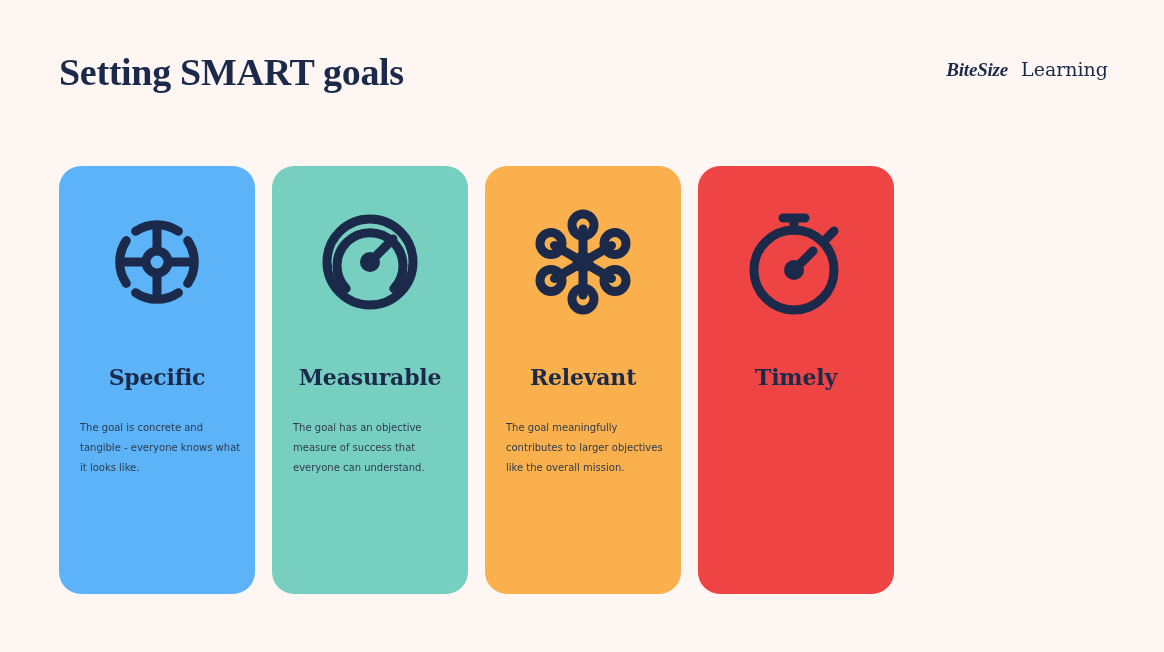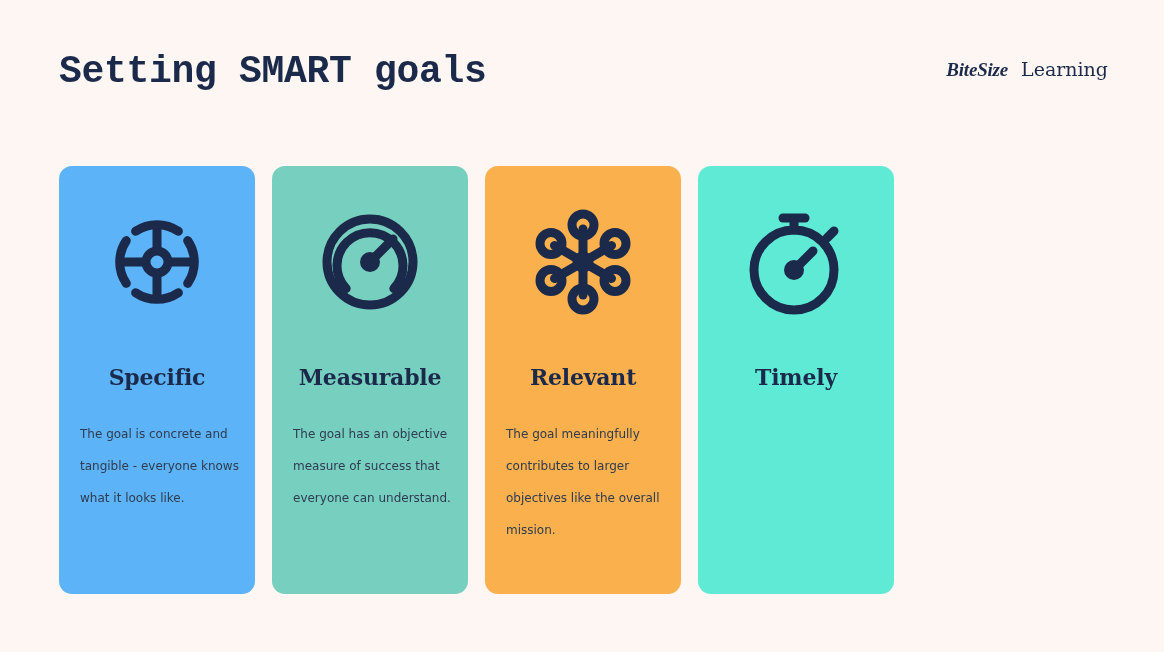--- a/index.html
+++ b/index.html
@@ -24,21 +24,21 @@
     position: absolute;
     left: 0;
     top: 0;
     width: 1164px;
     height: 140px;
   }
   .page-title {
     position: absolute;
     left: 59px;
     top: 50px;
-    font-family: Liberation Mono, monospace;
+    font-family: Liberation Serif, serif;
     font-weight: 700;
     font-size: 38px;
     letter-spacing: -0.3px;
     color: #1B2A4A;
     white-space: nowrap;
   }
   .brand {
     position: absolute;
     right: 56px;
     top: 60px;
@@ -65,21 +65,21 @@
     left: 59px;
     top: 166px;
     width: 1047px;
     height: 428px;
     display: flex;
     gap: 17px;
   }
   .card {
     width: 196px;
     height: 428px;
-    border-radius: 13px;
+    border-radius: 22px;
     box-sizing: border-box;
     position: relative;
     flex: 0 0 196px;
   }
   .card-icon {
     position: absolute;
     left: 0;
     top: 36px;
     width: 196px;
     height: 120px;
@@ -101,22 +101,22 @@
     font-size: 22px;
     letter-spacing: -0.2px;
     color: #1B2A4A;
   }
   .card-body {
     position: absolute;
     left: 21px;
     top: 252px;
     width: 162px;
     font-family: "DejaVu Sans", "Liberation Sans", sans-serif;
-    font-size: 12px;
-    line-height: 32px;
+    font-size: 10px;
+    line-height: 20px;
     color: #2F3B4F;
   }
 </style>
 </head>
 <body style="background: rgb(253, 246, 242);">
 
 <div class="slide" style="background: rgb(253, 246, 242);">
 
   <div class="header">
     <div class="page-title">Setting SMART goals</div>
@@ -174,21 +174,21 @@
           <circle cx="23" cy="36.5" r="11"></circle>
           <circle cx="87" cy="36.5" r="11"></circle>
           <circle cx="23" cy="73.5" r="11"></circle>
           <circle cx="87" cy="73.5" r="11"></circle>
         </svg>
       </div>
       <div class="card-title">Relevant</div>
       <div class="card-body">The goal meaningfully contributes to larger objectives like the overall mission.</div>
     </div>
 
-    <div class="card" style="background: #5eead4;">
+    <div class="card" style="background: #ef4444;">
       <div class="card-icon">
         <svg width="110" height="110" viewBox="0 0 110 110" fill="none" stroke="#1B2A4A" stroke-width="9" stroke-linecap="round">
           <circle cx="53" cy="63" r="40"></circle>
           <path d="M53 23 L53 14"></path>
           <path d="M42 11 L64 11"></path>
           <path d="M86 31 L93 24"></path>
           <path d="M53 63 L72 44"></path>
           <circle cx="53" cy="63" r="5.5" fill="#1B2A4A" stroke-width="9"></circle>
         </svg>
       </div>

